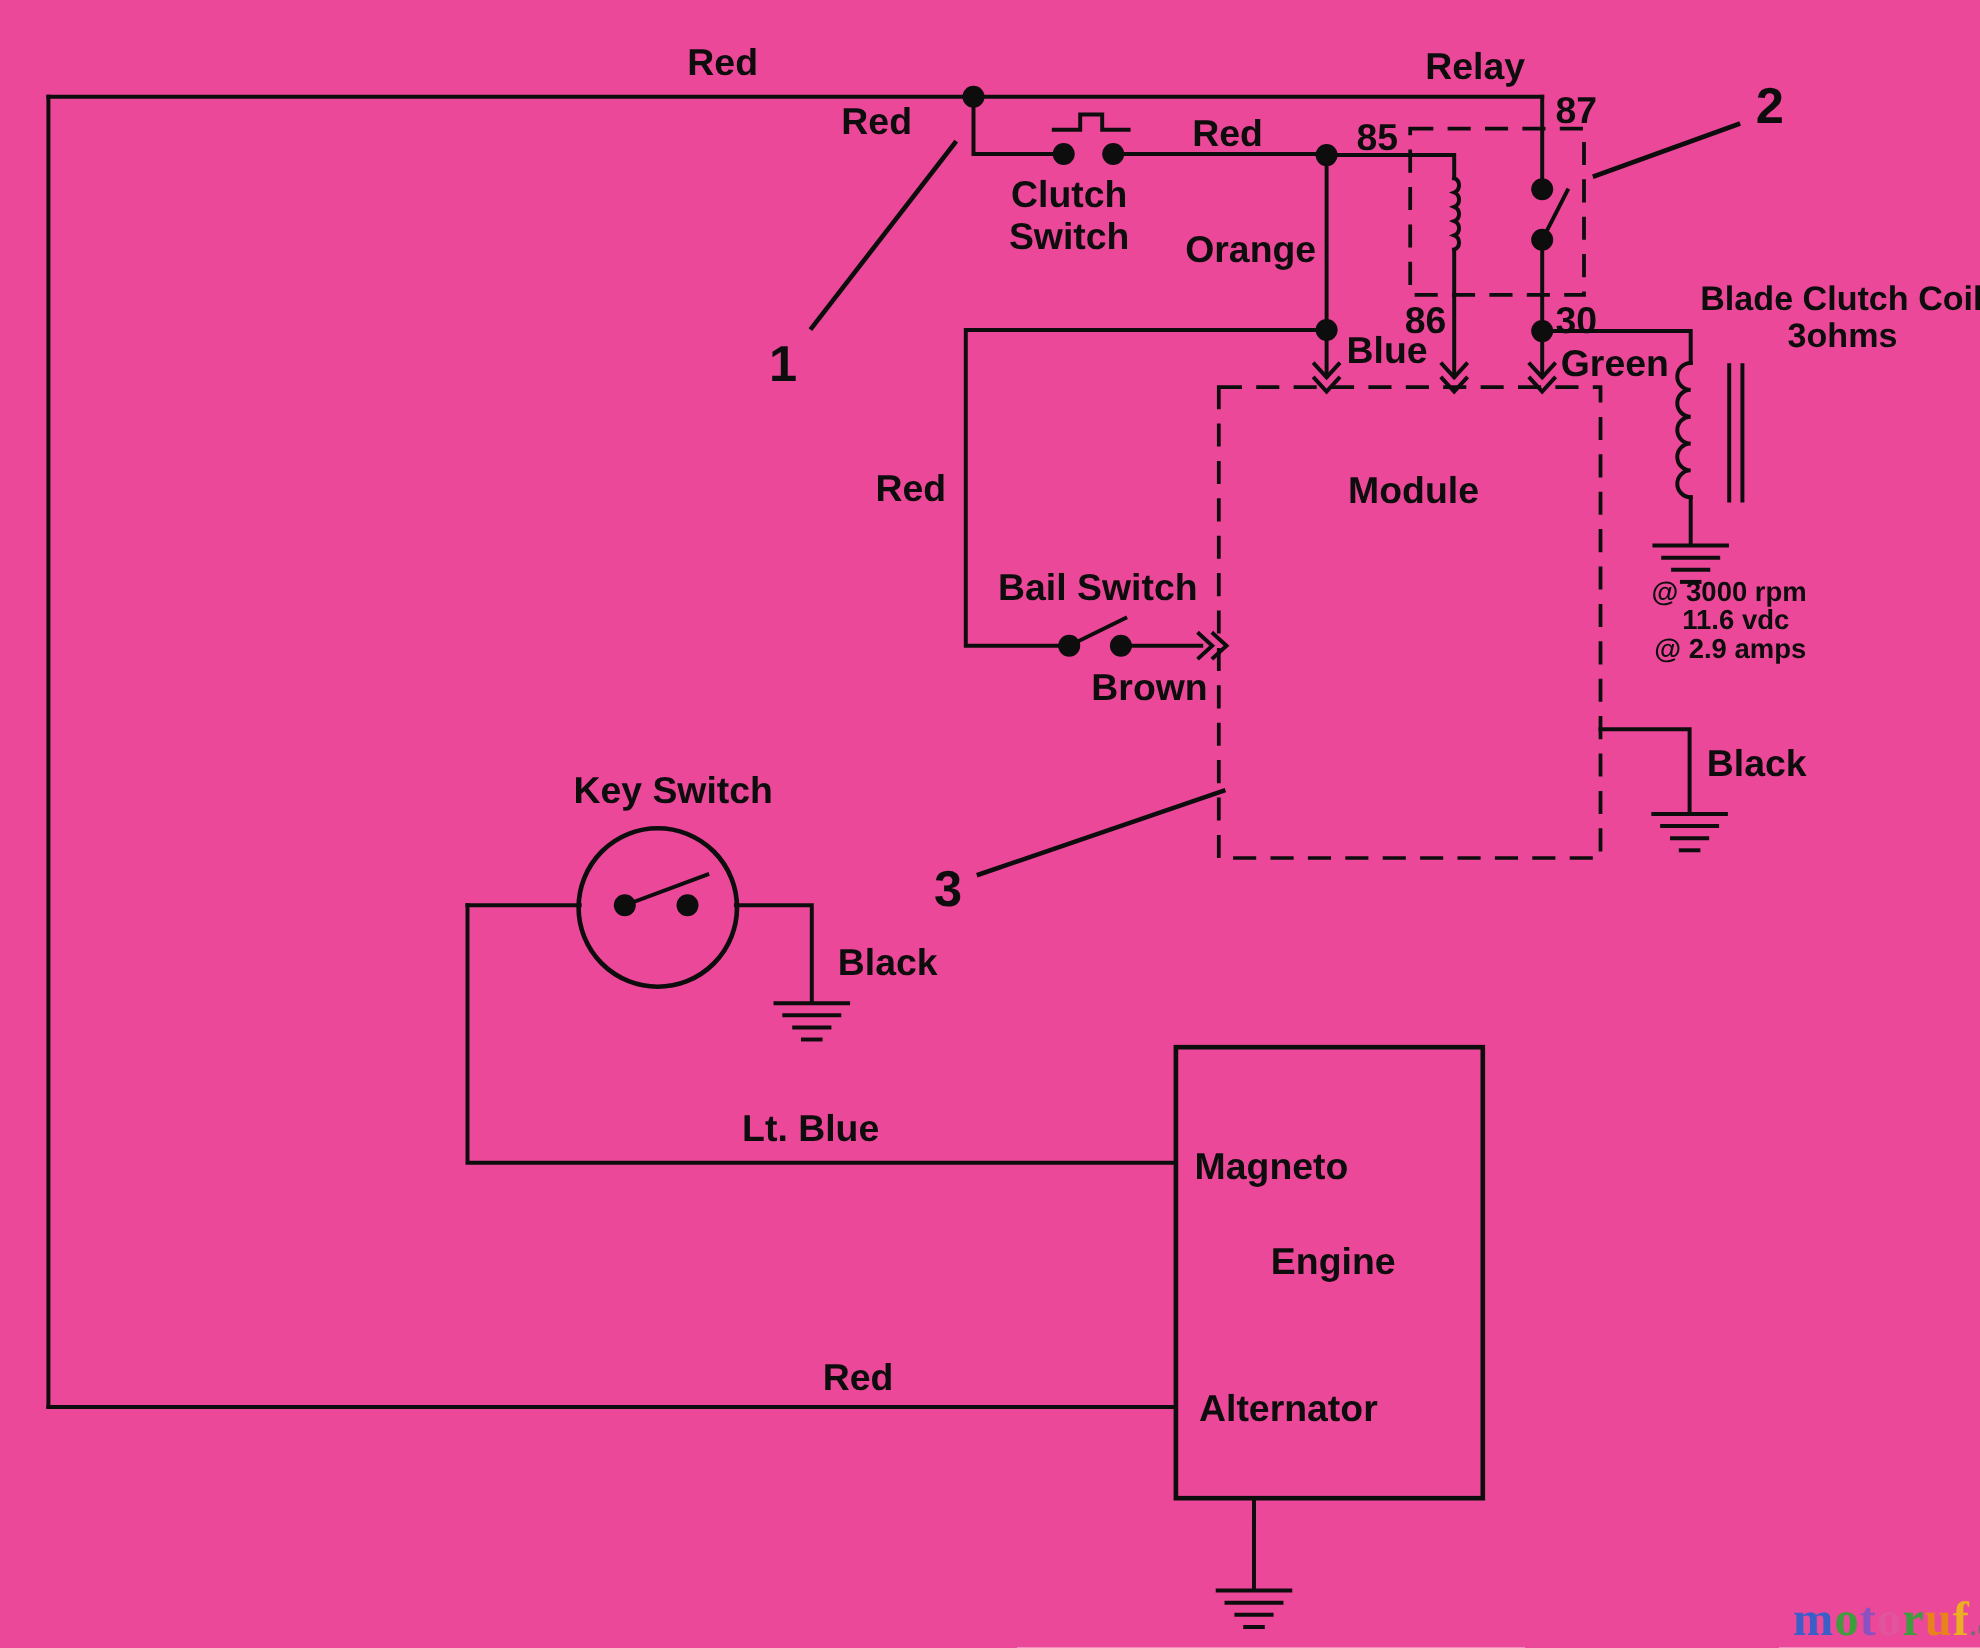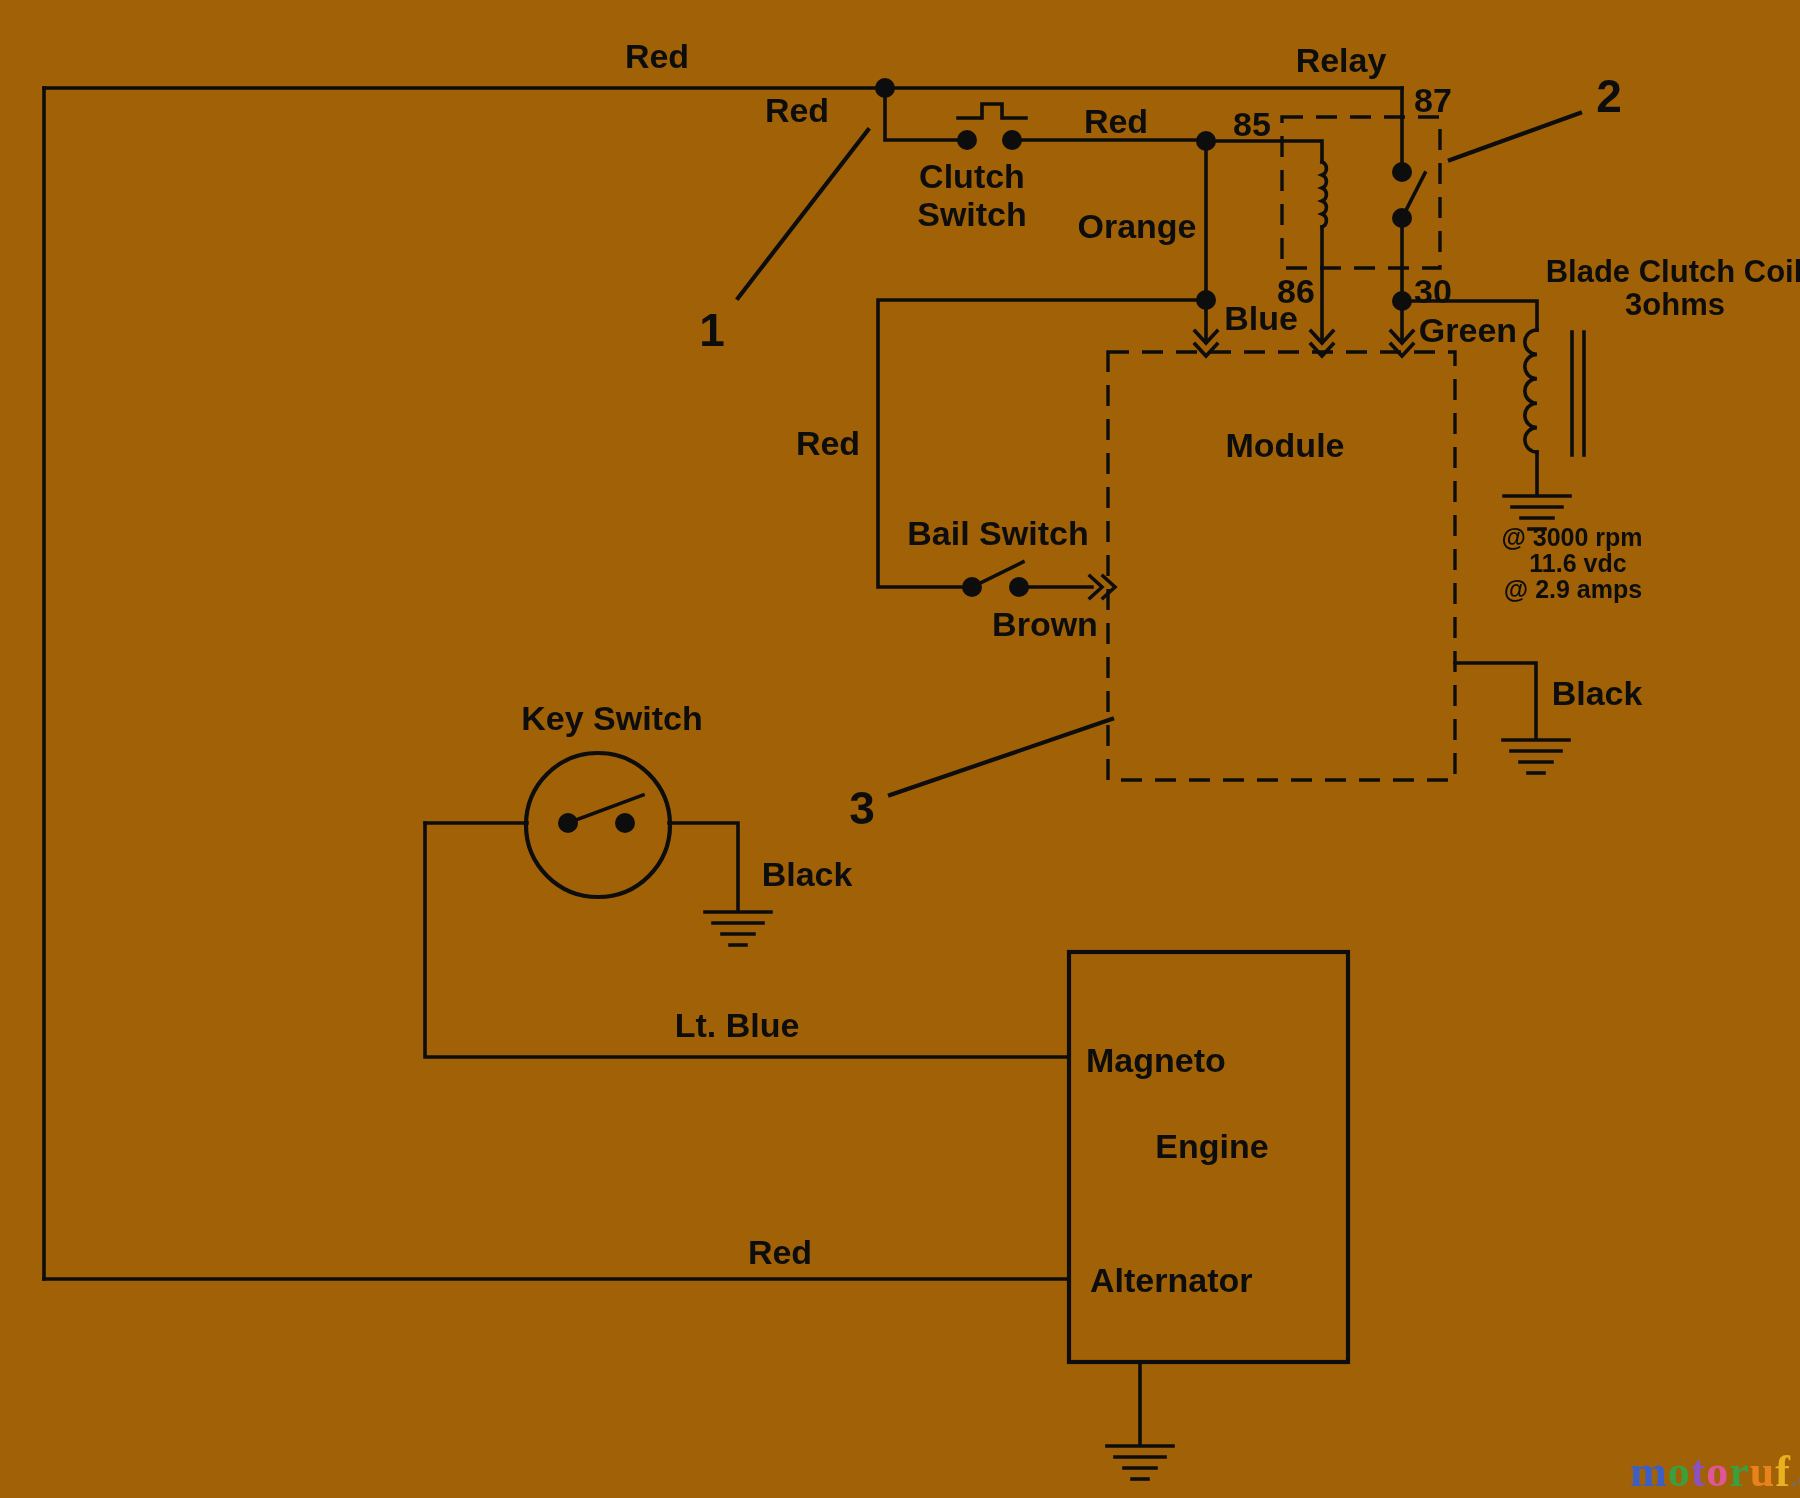--- a/index.html
+++ b/index.html
@@ -1,18 +1,18 @@
 <!DOCTYPE html>
 <html><head>
 <meta charset="utf-8">
 <title>Wiring Diagram</title>
 <style>
   html,body{margin:0;padding:0;background:#ffffff;}
   body{width:1800px;height:1498px;position:relative;font-family:"Liberation Sans",sans-serif;}
-  .sheet{position:absolute;inset:0;background:#a16207;}
+  .sheet{position:absolute;inset:0;background:#ec4899;}
   svg{position:absolute;left:0;top:0;}
   svg text{fill:#0d0d0d;font-family:"Liberation Sans",sans-serif;font-weight:bold;}
   .lbl{font-size:34px;}
   .sm{font-size:25px;}
   .md{font-size:31px;}
   .num{font-size:46px;}
   .wire{stroke:#0d0d0d;stroke-width:3.6;fill:none;stroke-linecap:square;}
   .thick{stroke-width:4.2;}
   .dashed{stroke:#0d0d0d;stroke-width:3.4;fill:none;stroke-dasharray:21 13;}
   .dot{fill:#0d0d0d;}

